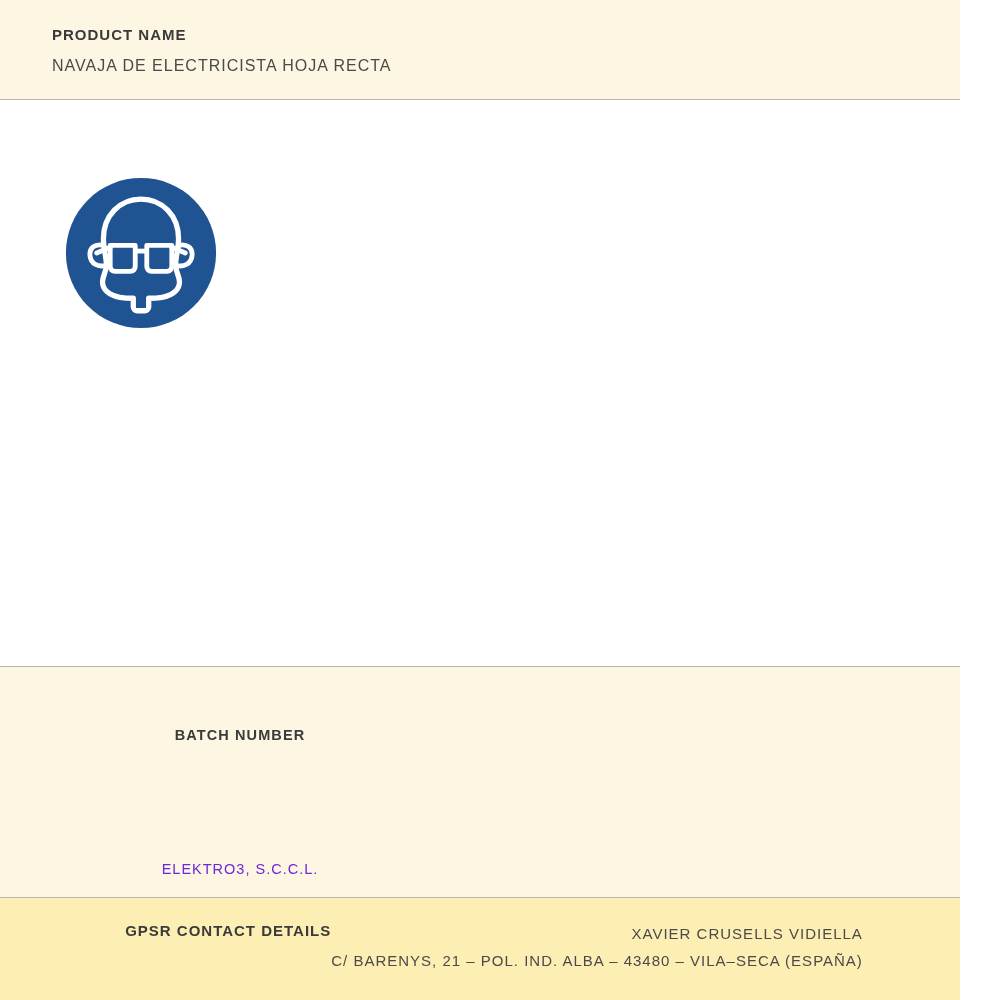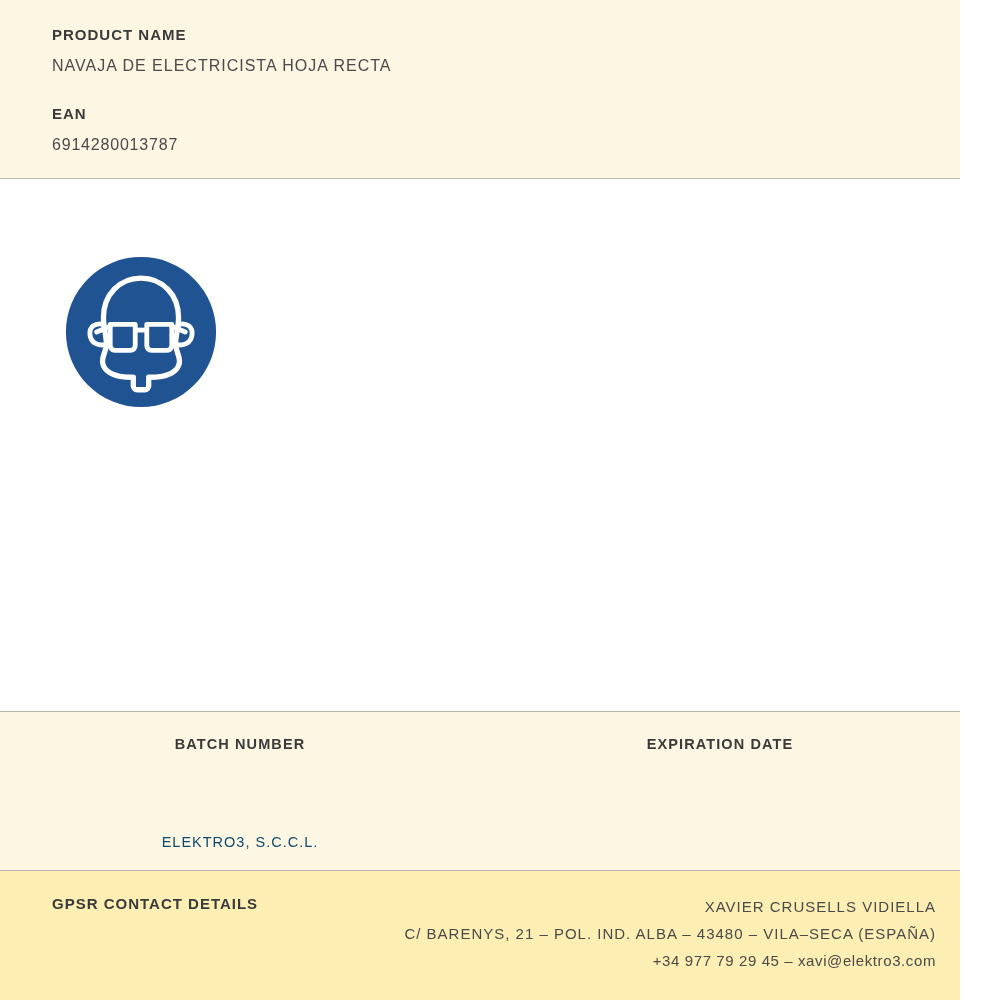--- a/index.html
+++ b/index.html
@@ -76,52 +76,53 @@
     border-bottom: 1px solid #b9b7ad;
     padding: 22px 0 18px 0;
   }
   .info-row {
     display: flex;
     width: 100%;
   }
   .info-cell {
     width: 50%;
     text-align: center;
+    margin-top: 36px;
   }
   .info-label {
     font-size: 14.5px;
     font-weight: bold;
     letter-spacing: 1.1px;
     color: #3a3a3a;
     text-transform: uppercase;
     line-height: 20px;
   }
   .info-value {
     font-size: 14.5px;
     letter-spacing: 1.0px;
-    color: #0c4a6e;
+    color: #6d28d9;
     line-height: 20px;
     min-height: 20px;
     margin-top: 9px;
     text-transform: uppercase;
   }
   .info-row.first .info-value {
     min-height: 28px;
   }
   .spacer-row {
     height: 32px;
   }
 
   
   .footer-block {
     background: #fdeeb4;
     padding: 22px 0 26px 0;
     display: flex;
     align-items: flex-start;
-    justify-content: space-between;
+    justify-content: center;
   }
   .footer-label {
     padding-left: 52px;
     font-size: 15px;
     font-weight: bold;
     letter-spacing: 1.0px;
     color: #3a3a3a;
     text-transform: uppercase;
     line-height: 22px;
     padding-top: 0px;
@@ -144,24 +145,20 @@
 </style>
 </head>
 <body>
 
 <div class="page">
 
   <div class="header-block">
     <div class="field">
       <div class="field-label">PRODUCT NAME</div>
       <div class="field-value">NAVAJA DE ELECTRICISTA HOJA RECTA</div>
-    </div>
-    <div class="field">
-      <div class="field-label">EAN</div>
-      <div class="field-value plain">6914280013787</div>
     </div>
   </div>
 
   <div class="picto-area">
     <div class="picto">
       <svg viewBox="0 0 160 160" width="154" height="154" aria-hidden="true">
         <circle cx="80" cy="80" r="78" fill="#1f5392"></circle>
 
         <path d="M80 24
                  C58 24 41 41 41 65
@@ -195,36 +192,34 @@
     </div>
   </div>
 
   <div class="info-block">
     <div class="info-row first">
       <div class="info-cell">
         <div class="info-label">BATCH NUMBER</div>
         <div class="info-value"></div>
       </div>
       <div class="info-cell">
-        <div class="info-label">EXPIRATION DATE</div>
         <div class="info-value"></div>
       </div>
     </div>
     <div class="spacer-row"></div>
     <div class="info-row">
       <div class="info-cell">
         <div class="info-value">ELEKTRO3, S.C.C.L.</div>
       </div>
       <div class="info-cell">
       </div>
     </div>
   </div>
 
   <div class="footer-block">
     <div class="footer-label">GPSR CONTACT DETAILS</div>
     <div class="footer-lines">
       <div class="footer-line">XAVIER CRUSELLS VIDIELLA</div>
       <div class="footer-line">C/ BARENYS, 21 – POL. IND. ALBA – 43480 – VILA–SECA (ESPAÑA)</div>
-      <div class="footer-line mixed">+34 977 79 29 45 – xavi@elektro3.com</div>
     </div>
   </div>
 
 </div>
 
 </body></html>

